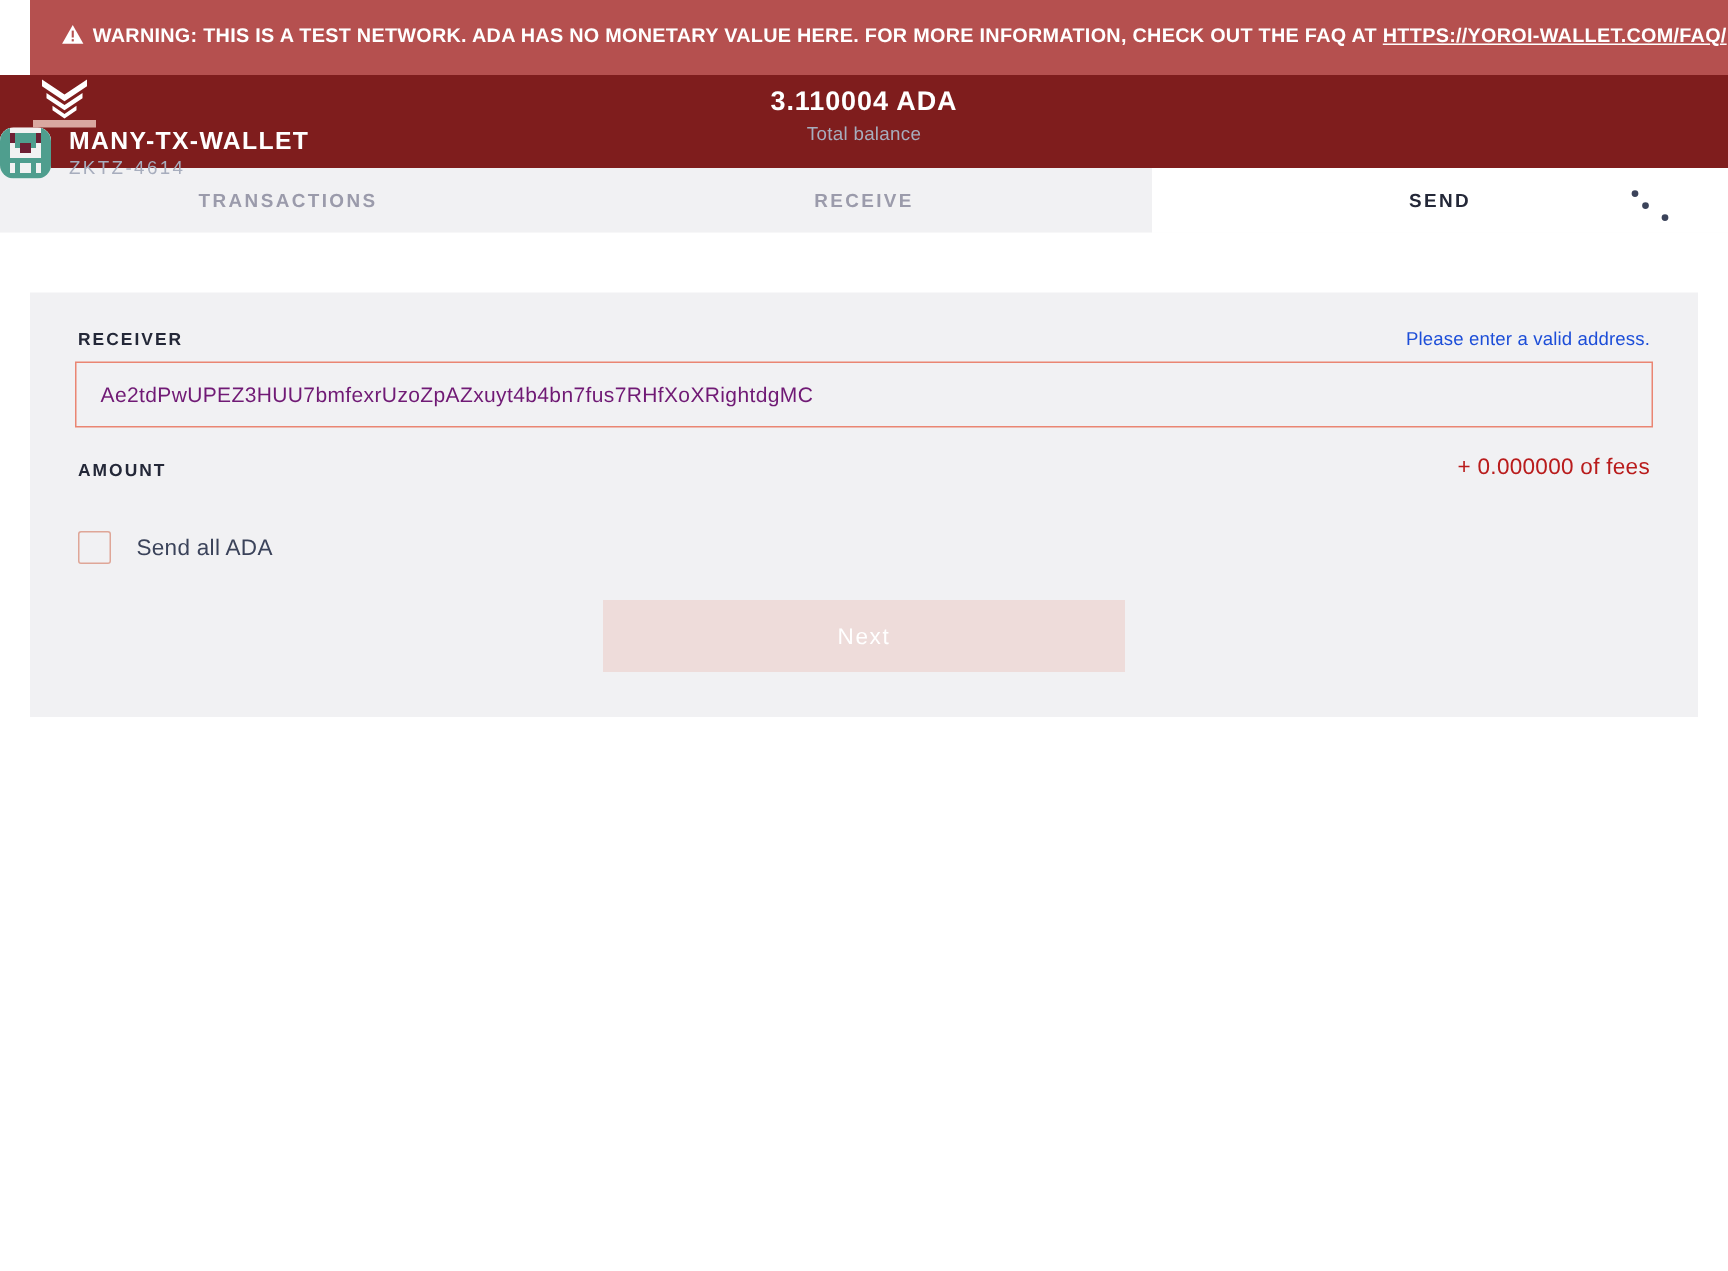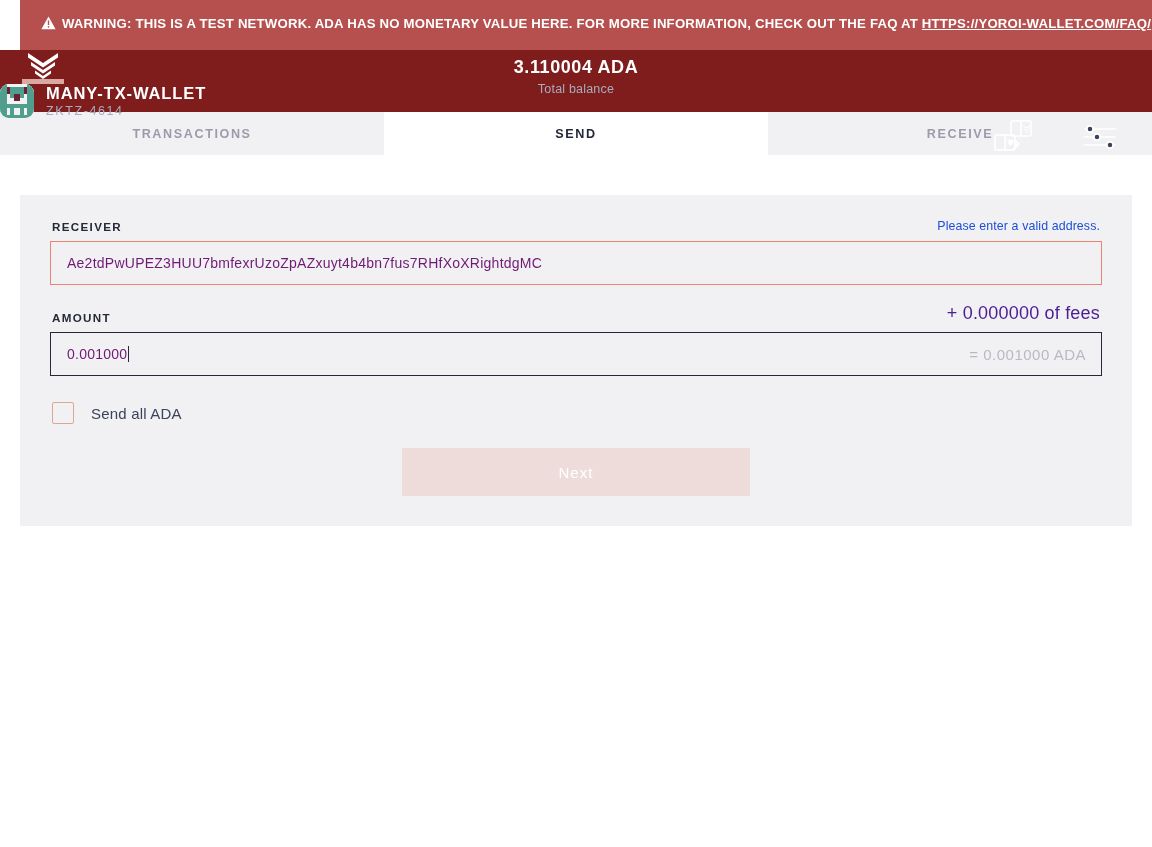--- a/index.html
+++ b/index.html
@@ -176,22 +176,22 @@
     font-weight: bold;
     letter-spacing: 1.35px;
     color: #242838;
   }
   .field-hint-error {
     font-size: 12.4px;
     color: #1d4ed8;
     letter-spacing: 0.1px;
   }
   .field-hint-muted {
-    font-size: 18px;
-    color: #4c1d95;
+    font-size: 15px;
+    color: #b91c1c;
     letter-spacing: 0.2px;
   }
 
   .input-wrap { position: relative; }
   .text-input {
     width: 100%;
     height: 44px;
     background: #f1f1f3;
     font-family: "Liberation Sans", sans-serif;
     font-size: 14px;
@@ -372,47 +372,40 @@
           <circle cx="14" cy="14" r="3.1" fill="#3b435a" stroke="#ffffff" stroke-width="1.7"></circle>
           <circle cx="27" cy="22" r="3.1" fill="#3b435a" stroke="#ffffff" stroke-width="1.7"></circle>
         </svg>
       </span>
     </div>
   </div>
 </div>
 
 <div class="tabs">
   <div class="tab">TRANSACTIONS</div>
+  <div class="tab">RECEIVE</div>
   <div class="tab active">SEND</div>
-  <div class="tab">RECEIVE</div>
 </div>
 
 <div class="page">
   <div class="send-card">
 
     <div class="field-head">
       <div class="field-label">RECEIVER</div>
       <div class="field-hint-error">Please enter a valid address.</div>
     </div>
     <div class="input-wrap">
       <div class="text-input input-error">Ae2tdPwUPEZ3HUU7bmfexrUzoZpAZxuyt4b4bn7fus7RHfXoXRightdgMC</div>
     </div>
 
     <div class="amount-row">
       <div class="field-head">
         <div class="field-label">AMOUNT</div>
         <div class="field-hint-muted">+ 0.000000 of fees</div>
       </div>
-      <div class="input-wrap">
-        <div class="text-input input-focused">
-            <span>0.001000</span>
-            <span class="caret"></span>
-          </div>
-        <div class="input-suffix">= 0.001000 ADA</div>
-      </div>
     </div>
 
     <div class="checkbox-row">
       <div class="checkbox-box"></div>
       <div class="checkbox-label">Send all ADA</div>
     </div>
 
     <div class="btn-row">
       <button class="next-btn" disabled="">Next</button>
     </div>

